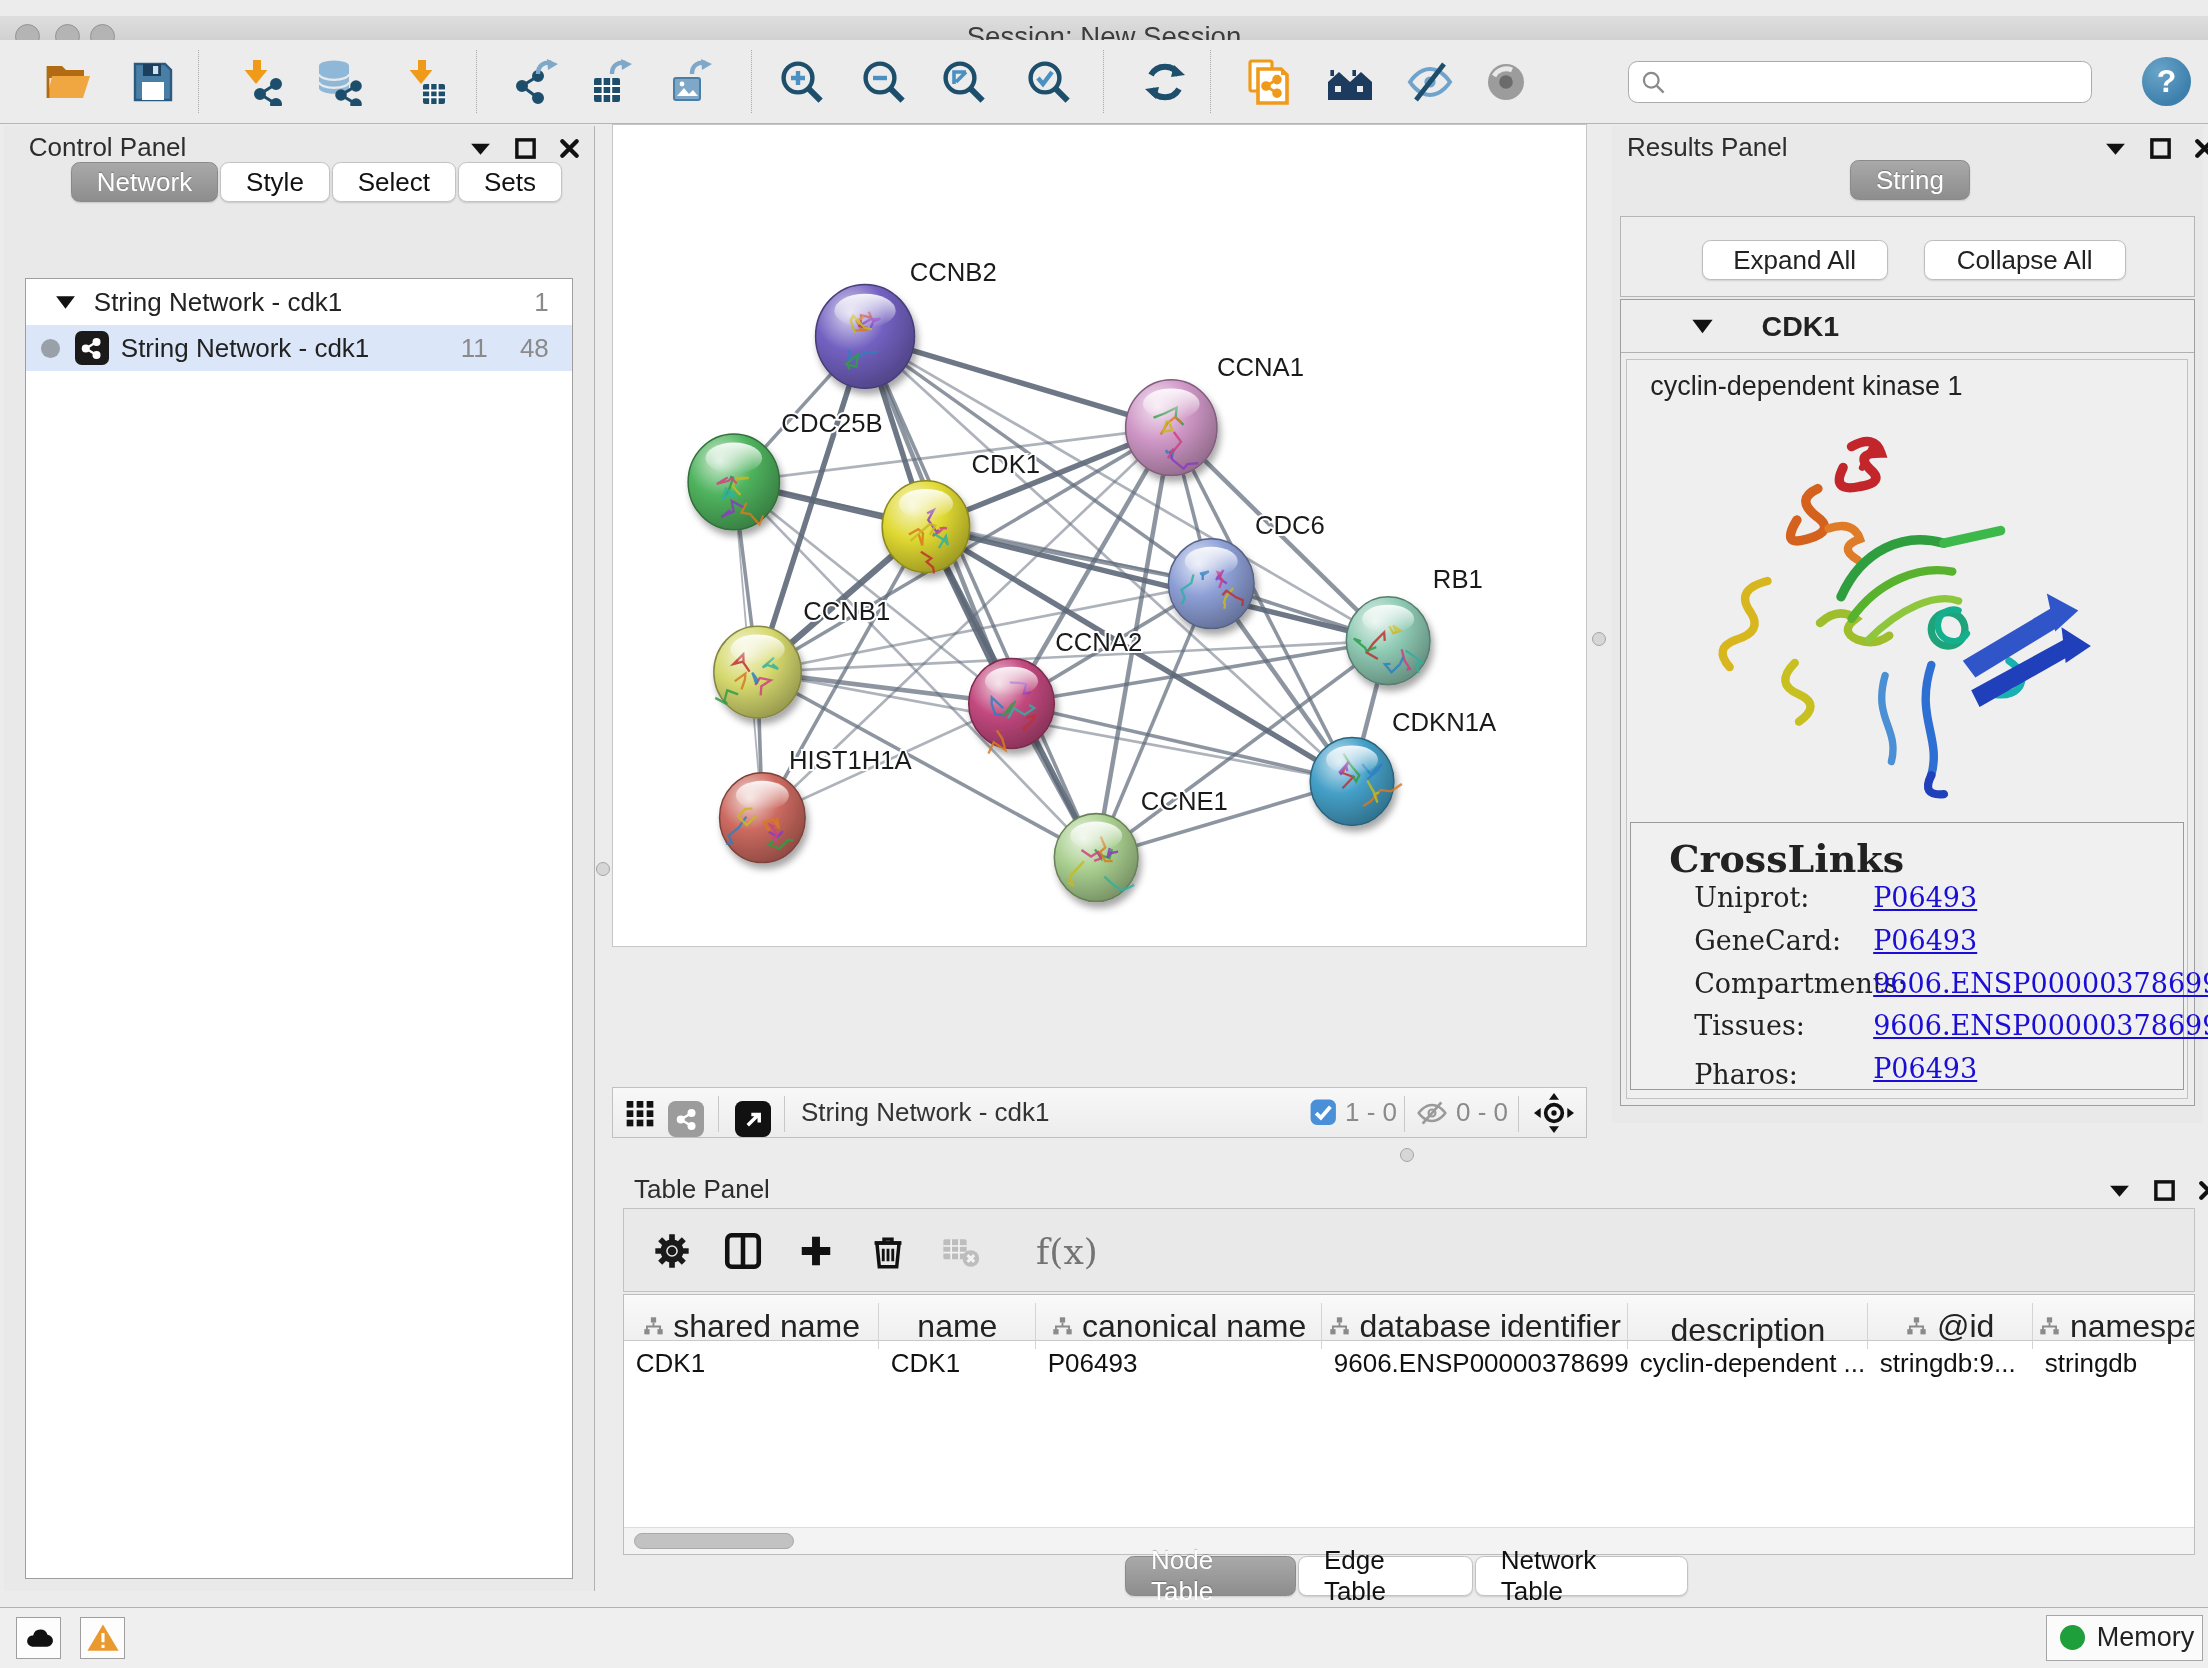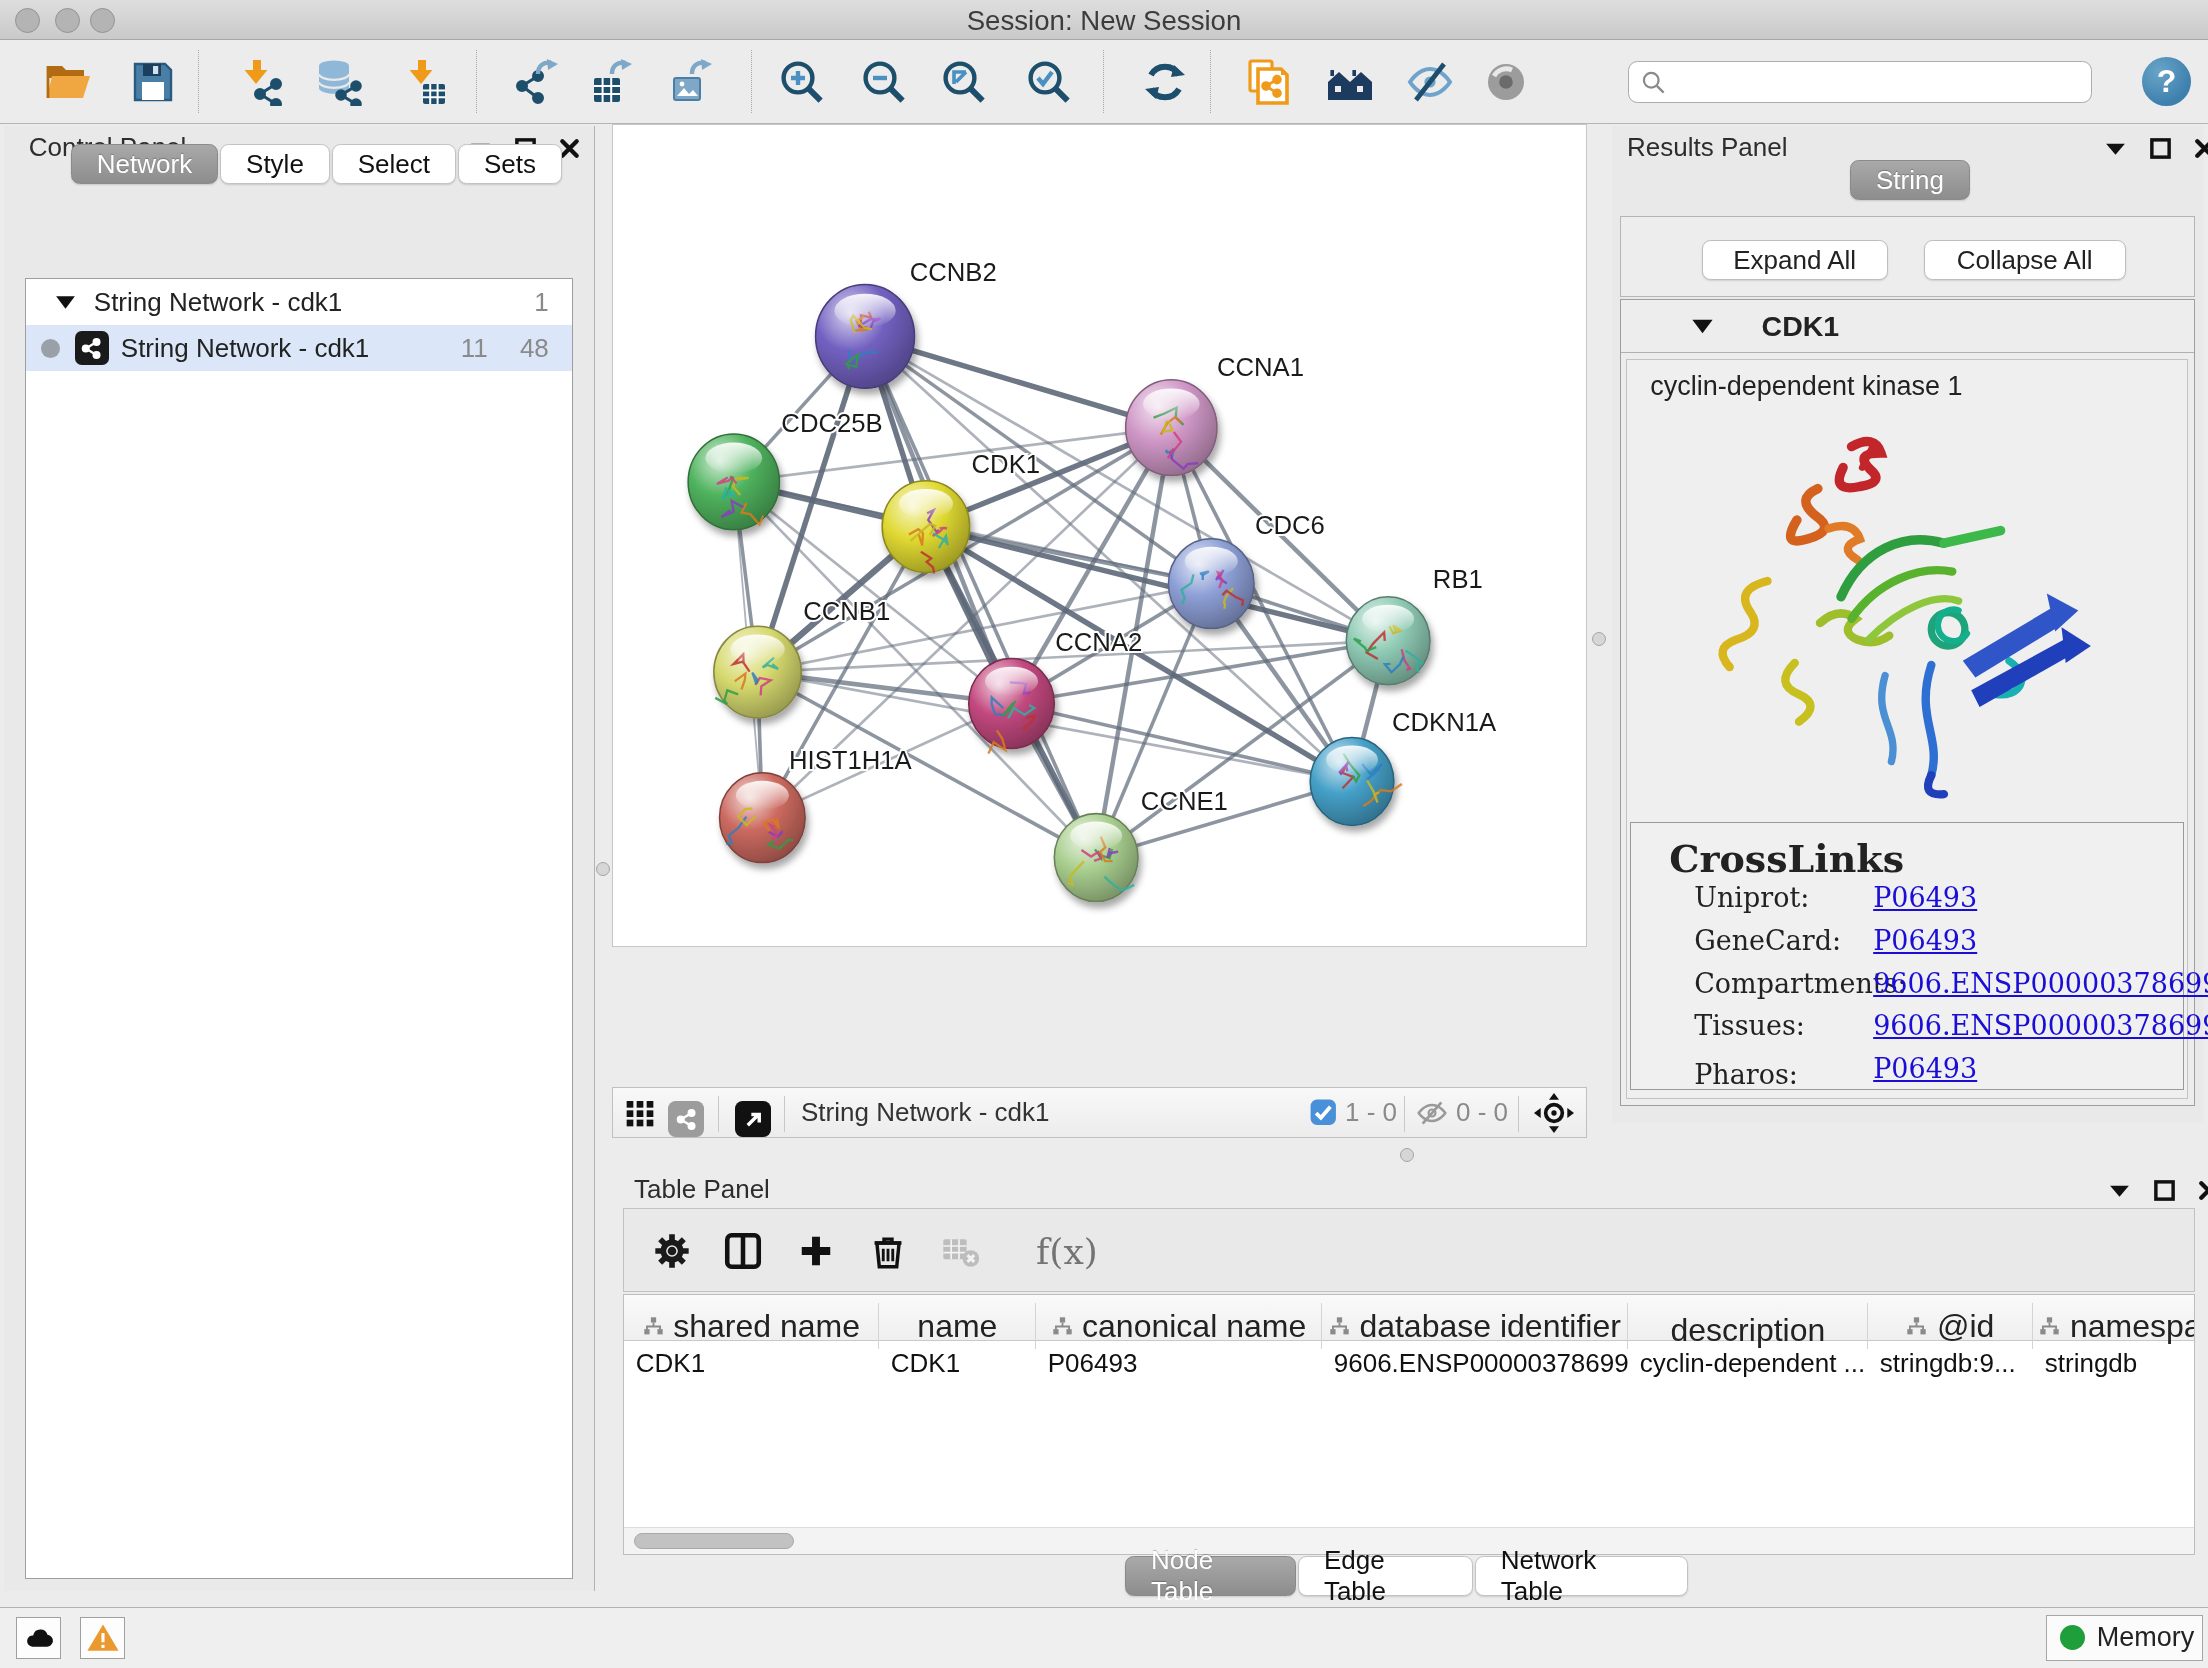--- a/index.html
+++ b/index.html
@@ -1,21 +1,21 @@
 <!DOCTYPE html>
 <html style="font-size:15px"><head>
 <meta charset="utf-8">
 <style>
   * { margin:0; padding:0; box-sizing:border-box; }
   html,body { width:2208px; height:1668px; }
   body { position:relative; background:#ececec; font-family:"Liberation Sans", sans-serif; color:#222; overflow:hidden; }
   .abs { position:absolute; }
 
   
-  .titlebar { position:absolute; left:0; top:0; width:2208px; height:40px;
+  .titlebar { position:absolute; left:0; top:16px; width:2208px; height:40px;
     background:linear-gradient(#dedede,#c9c9c9); border-bottom:1px solid #a8a8a8; }
   .tl-dot { position:absolute; top:7.6px; width:25px; height:25px; border-radius:50%;
     background:#b4b4b4; border:1px solid #939393; }
   .win-title { position:absolute; top:4.8px; left:0; width:100%; text-align:center;
     font-size:27.6px; color:#3c3c3c; }
 
   
   .toolbar { position:absolute; left:0; top:40px; width:2208px; height:84px;
     background:#ececec; border-bottom:1px solid #b5b5b5; }
   .tbtn { position:absolute; top:17px; width:49px; height:49px; display:flex;
@@ -36,21 +36,21 @@
   .panel-ctl { display:flex; gap:21px; align-items:center; }
   .tab { height:40px; padding:0 25px; border-radius:8.6px; font-size:26px; display:flex;
     align-items:center; justify-content:center; background:#fff; border:1px solid #c3c3c3;
     box-shadow:0 1px 1.9px rgba(0,0,0,.15); color:#111; }
   .tab.sel { background:linear-gradient(#a9a9a9,#8d8d8d); color:#fff; border:1px solid #8a8a8a;
     text-shadow:0 -1px 1px rgba(0,0,0,.25); }
 
   
   .control-panel { position:absolute; left:3.8px; top:126px; width:591px; height:1465px;
     background:#e9e9e9; border-right:1px solid #b2b2b2; }
-  .cp-tabs { position:absolute; left:67px; top:18px; display:flex; gap:1.9px;border-radius:17px; }
+  .cp-tabs { position:absolute; left:67px; top:36px; display:flex; gap:1.9px;border-radius:17px; }
   .cp-status { position:absolute; left:0; top:99px; width:100%; height:46px; }
   .tree-box { position:absolute; left:21px; top:152px; width:548px; height:1301px;
     background:#fff; border:1px solid #9e9e9e; }
   .tree-row { position:relative; width:100%; height:46px; display:flex; align-items:center; font-size:26px; }
   .tree-row.selrow { background:#dbe7f8; }
   .tree-count { position:absolute; color:#8a8a8a; }
   .share-badge { width:34px; height:34px; border-radius:6.7px; background:#1a1a1a; display:flex;
     align-items:center; justify-content:center; }
 
   

